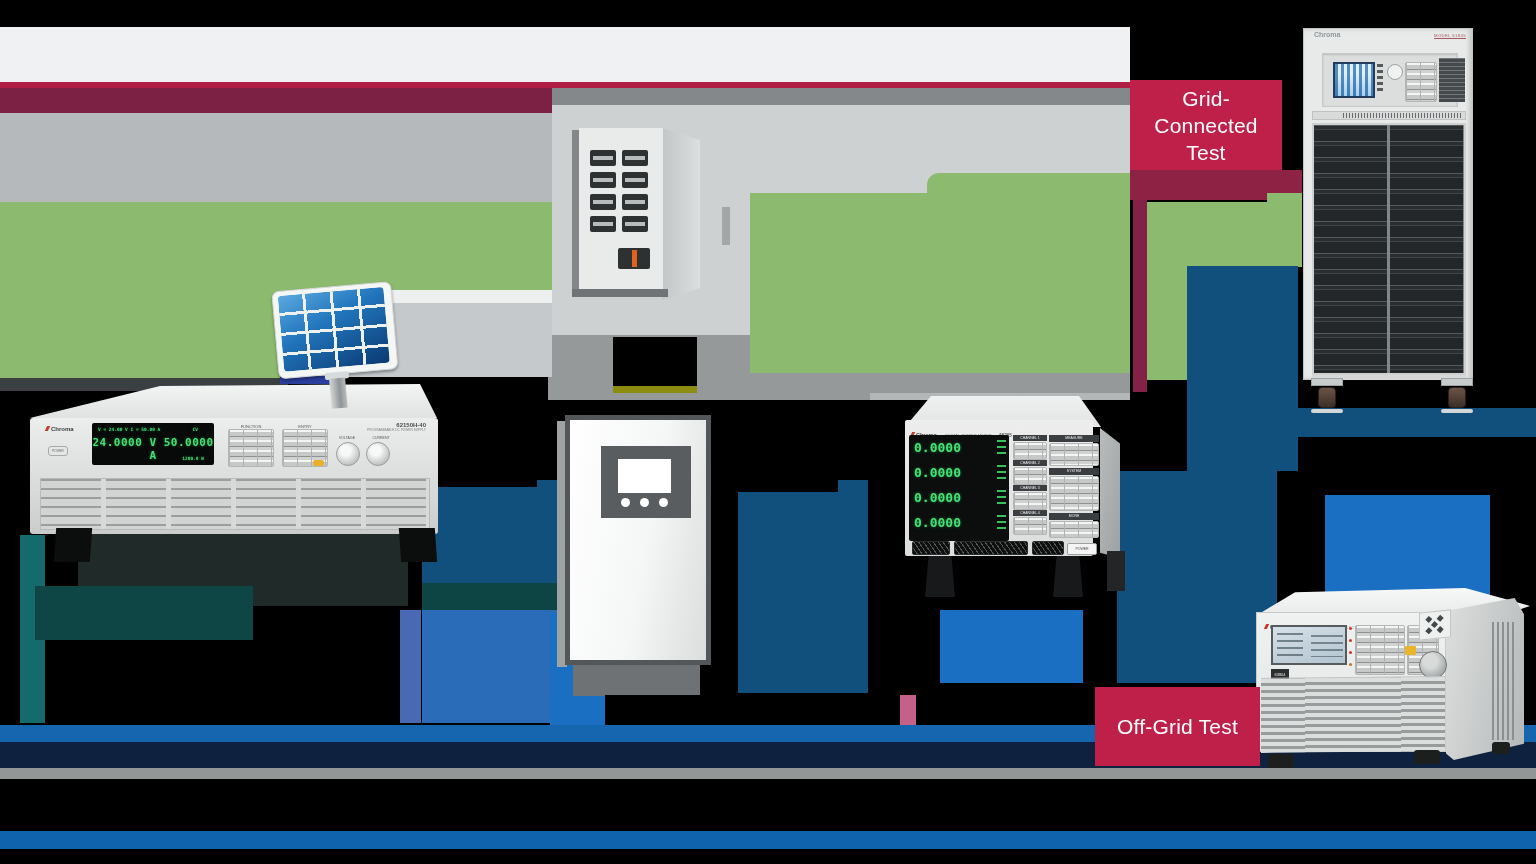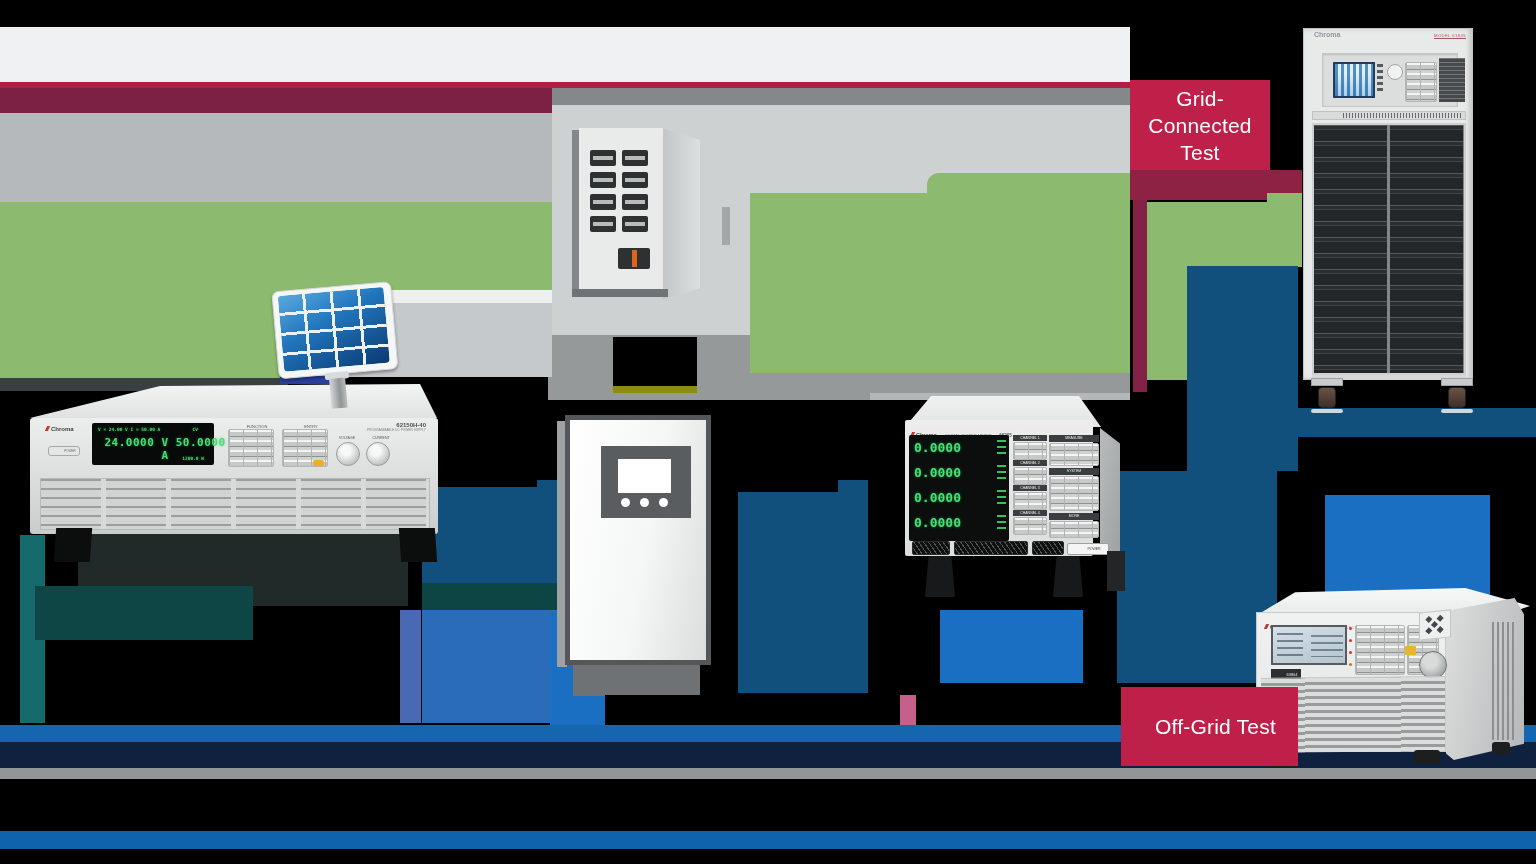--- a/index.html
+++ b/index.html
@@ -1,19 +1,19 @@
 <!DOCTYPE html>
 <html><head>
 <meta charset="utf-8">
 <style>
   html,body{margin:0;padding:0;background:#000;}
   #stage{position:relative;width:1536px;height:864px;background:#000;overflow:hidden;
          font-family:"Liberation Sans",sans-serif;}
   .a{position:absolute;}
-  .flexc{display:flex;align-items:center;justify-content:center;text-align:center;padding-left:12px;}
+  .flexc{display:flex;align-items:center;justify-content:center;text-align:center;}
   .lbl{color:#fff;font-size:21px;line-height:27px;font-weight:400;letter-spacing:.2px;}
   .keys{background-color:#cfd2d1;
         background-image:repeating-linear-gradient(to right,#b0b3b2 0 1px,transparent 1px 14px),
         repeating-linear-gradient(to bottom,#f3f4f4 0 2px,#c6c9c8 2px 6px,#8d9191 6px 7px,transparent 7px 10px);
         border:1px solid #b3b6b5;border-radius:2px;}
   .hdrbar{background:#3a3e40;color:#eee;font-size:3.5px;text-align:center;line-height:6px;height:6px;overflow:hidden;}
   .brandmark{font-weight:bold;color:#3a3d3d;}
   .brandmark::before{content:'';display:inline-block;width:3px;height:5px;background:#c0392b;
         transform:skewX(-25deg);margin-right:2px;}
   .seg{font-family:"DejaVu Sans Mono",monospace;font-weight:bold;color:#47df74;
@@ -77,21 +77,21 @@
     </div>
   </div>
   <div class="a" style="left:722px;top:207px;width:8px;height:38px;background:#a4a7a8;"></div>
 
   <div class="a" style="left:1130px;top:170px;width:172px;height:30px;background:#8d2245;"></div>
   <div class="a" style="left:1267px;top:193px;width:35px;height:74px;background:#8cba6e;"></div>
   <div class="a" style="left:1133px;top:200px;width:14px;height:192px;background:#842147;"></div>
   <div class="a" style="left:1147px;top:202px;width:40px;height:178px;background:#8cba6e;"></div>
   <div class="a" style="left:1187px;top:202px;width:80px;height:64px;background:#8cba6e;"></div>
 
-  <div class="a flexc lbl" style="left:1130px;top:80px;width:140px;height:90px;background:#bf2049;padding:0 20px;box-sizing:border-box;">Grid-Connected Test</div>
+  <div class="a flexc lbl" style="left:1130px;top:80px;width:152px;height:90px;background:#bf2049;padding:0 20px;box-sizing:border-box;">Grid-Connected Test</div>
 
   <div class="a" style="left:1187px;top:266px;width:111px;height:205px;background:#11507d;"></div>
   <div class="a" style="left:1117px;top:471px;width:160px;height:212px;background:#11507d;"></div>
   <div class="a" style="left:1298px;top:408px;width:238px;height:29px;background:#11507d;"></div>
   <div class="a" style="left:940px;top:610px;width:143px;height:73px;background:#1b6fc2;"></div>
   <div class="a" style="left:900px;top:695px;width:16px;height:30px;background:#c4608a;"></div>
   <div class="a" style="left:422px;top:487px;width:144px;height:96px;background:#11507d;"></div>
   <div class="a" style="left:537px;top:480px;width:29px;height:8px;background:#11507d;"></div>
   <div class="a" style="left:422px;top:583px;width:144px;height:27px;background:#0c4544;"></div>
   <div class="a" style="left:422px;top:610px;width:144px;height:113px;background:#2a6cb7;"></div>
@@ -288,15 +288,15 @@
       <div class="a" style="left:148px;top:33px;width:11px;height:9px;background:#e8b52d;border-radius:1px;"></div>
       <div class="a padkeys" style="left:162px;top:-2px;width:30px;height:26px;background:#eef0f0;border:1px solid #c2c5c4;transform:skewY(-6deg);"></div>
       <div class="a" style="left:162px;top:38px;width:26px;height:26px;border-radius:50%;border:1px solid #6f7373;background:radial-gradient(circle at 40% 35%,#d9dbdb 30%,#a8acac 70%,#8e9292);"></div>
       <div class="a" style="left:4px;top:64px;width:184px;height:74px;background:repeating-linear-gradient(to bottom,#dcdedd 0 4px,#989c9d 4px 7px);border-top:1px solid #c2c5c4;transform:skewY(-0.6deg);"></div>
     </div>
     <div class="a foot" style="left:14px;top:166px;width:26px;height:14px;"></div>
     <div class="a foot" style="left:160px;top:162px;width:26px;height:14px;"></div>
     <div class="a foot" style="left:238px;top:154px;width:18px;height:12px;"></div>
   </div>
 
-  <div class="a flexc lbl" style="left:1121px;top:687px;width:165px;height:79px;background:#bf2049;">Off-Grid Test</div>
+  <div class="a flexc lbl" style="left:1095px;top:687px;width:165px;height:79px;background:#bf2049;">Off-Grid Test</div>
 
 </div>
 
 </body></html>

